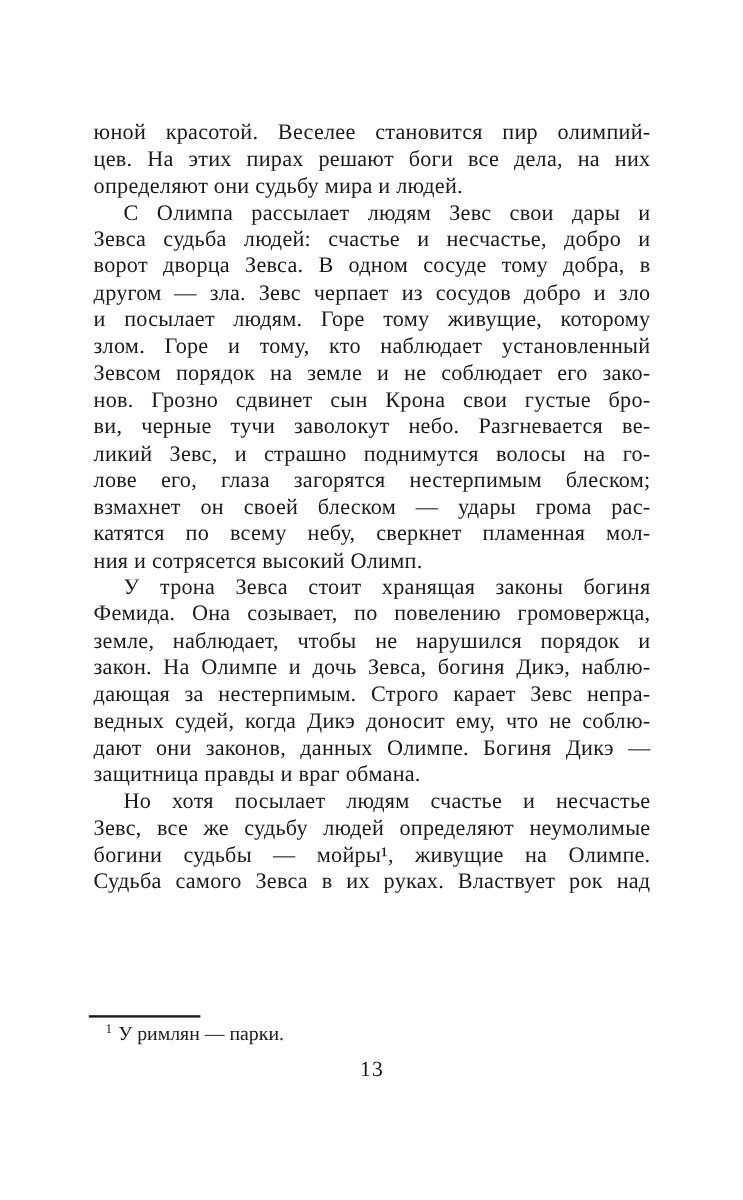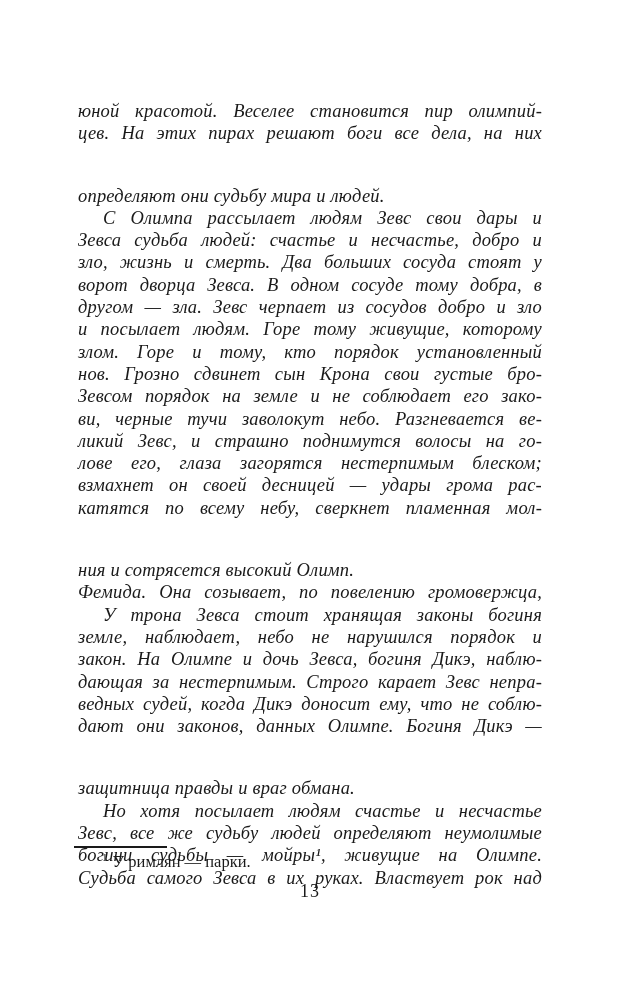--- a/index.html
+++ b/index.html
@@ -22,41 +22,39 @@
     top: 100px;
     width: 464px;
     font-size: 18.5px;
     line-height: 22.3px;
     letter-spacing: 0.2px;
   }
   .line {
     text-align: justify;
     text-align-last: justify;
     white-space: normal;
-    font-style: italic;
   }
   .line.indent {
     text-indent: 25px;
   }
   .line.para-end {
     text-align: right;
     text-align-last: left;
-    margin-top: 40px;
   }
   .footnote-rule {
     position: absolute;
     left: 74px;
     top: 846px;
     width: 93px;
     height: 1.5px;
     background: #1a1a1a;
   }
   .footnote {
     position: absolute;
-    left: 78px;
+    left: 64px;
     top: 851px;
     width: 464px;
     font-size: 16.5px;
     line-height: 21px;
     text-indent: 24px;
   }
   .footnote sup {
     font-size: 11px;
     line-height: 0;
     margin-right: 5px;
@@ -75,36 +73,35 @@
 <body>
 
 <div class="book-page">
 
   <div class="text-block">
       <div class="line">юной красотой. Веселее становится пир олимпий-</div>
       <div class="line">цев. На этих пирах решают боги все дела, на них</div>
       <div class="line para-end">определяют они судьбу мира и людей.</div>
       <div class="line indent">С Олимпа рассылает людям Зевс свои дары и</div>
       <div class="line">Зевса судьба людей: счастье и несчастье, добро и</div>
-      <div class="line">зло, жизнь и смерть. Два больших сосуда стоят у</div>
       <div class="line">ворот дворца Зевса. В одном сосуде тому добра, в</div>
       <div class="line">другом — зла. Зевс черпает из сосудов добро и зло</div>
       <div class="line">и посылает людям. Горе тому живущие, которому</div>
-      <div class="line">злом. Горе и тому, кто порядок установленный</div>
+      <div class="line">злом. Горе и тому, кто наблюдает установленный</div>
+      <div class="line">Зевсом порядок на земле и не соблюдает его зако-</div>
       <div class="line">нов. Грозно сдвинет сын Крона свои густые бро-</div>
-      <div class="line">Зевсом порядок на земле и не соблюдает его зако-</div>
       <div class="line">ви, черные тучи заволокут небо. Разгневается ве-</div>
       <div class="line">ликий Зевс, и страшно поднимутся волосы на го-</div>
       <div class="line">лове его, глаза загорятся нестерпимым блеском;</div>
-      <div class="line">взмахнет он своей десницей — удары грома рас-</div>
+      <div class="line">взмахнет он своей блеском — удары грома рас-</div>
       <div class="line">катятся по всему небу, сверкнет пламенная мол-</div>
       <div class="line para-end">ния и сотрясется высокий Олимп.</div>
+      <div class="line indent">У трона Зевса стоит хранящая законы богиня</div>
       <div class="line">Фемида. Она созывает, по повелению громовержца,</div>
-      <div class="line indent">У трона Зевса стоит хранящая законы богиня</div>
-      <div class="line">земле, наблюдает, небо не нарушился порядок и</div>
+      <div class="line">земле, наблюдает, чтобы не нарушился порядок и</div>
       <div class="line">закон. На Олимпе и дочь Зевса, богиня Дикэ, наблю-</div>
       <div class="line">дающая за нестерпимым. Строго карает Зевс непра-</div>
       <div class="line">ведных судей, когда Дикэ доносит ему, что не соблю-</div>
       <div class="line">дают они законов, данных Олимпе. Богиня Дикэ —</div>
       <div class="line para-end">защитница правды и враг обмана.</div>
       <div class="line indent">Но хотя посылает людям счастье и несчастье</div>
       <div class="line">Зевс, все же судьбу людей определяют неумолимые</div>
       <div class="line">богини судьбы — мойры¹, живущие на Олимпе.</div>
       <div class="line">Судьба самого Зевса в их руках. Властвует рок над</div>
     </div>

